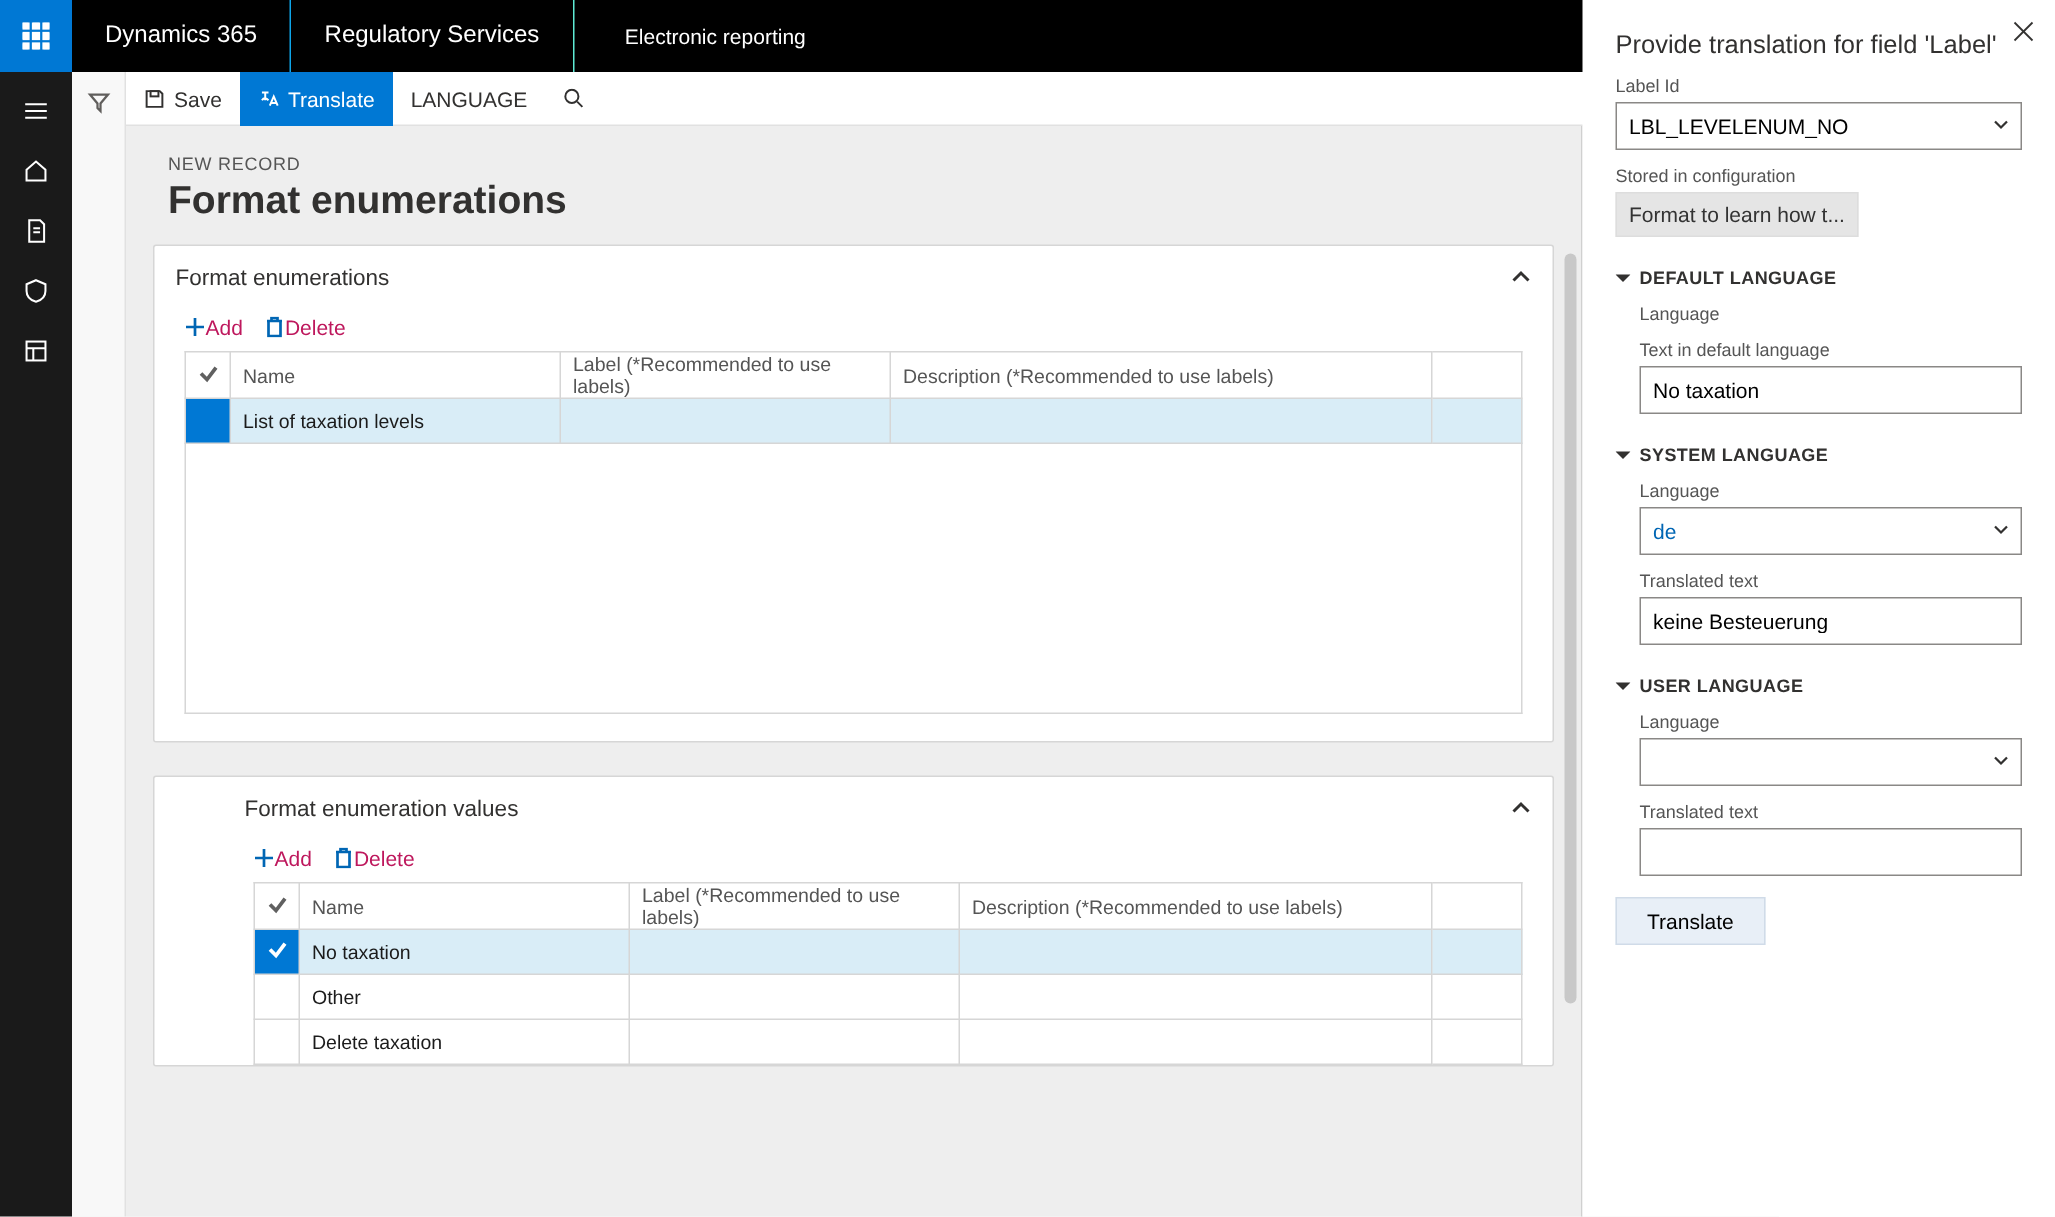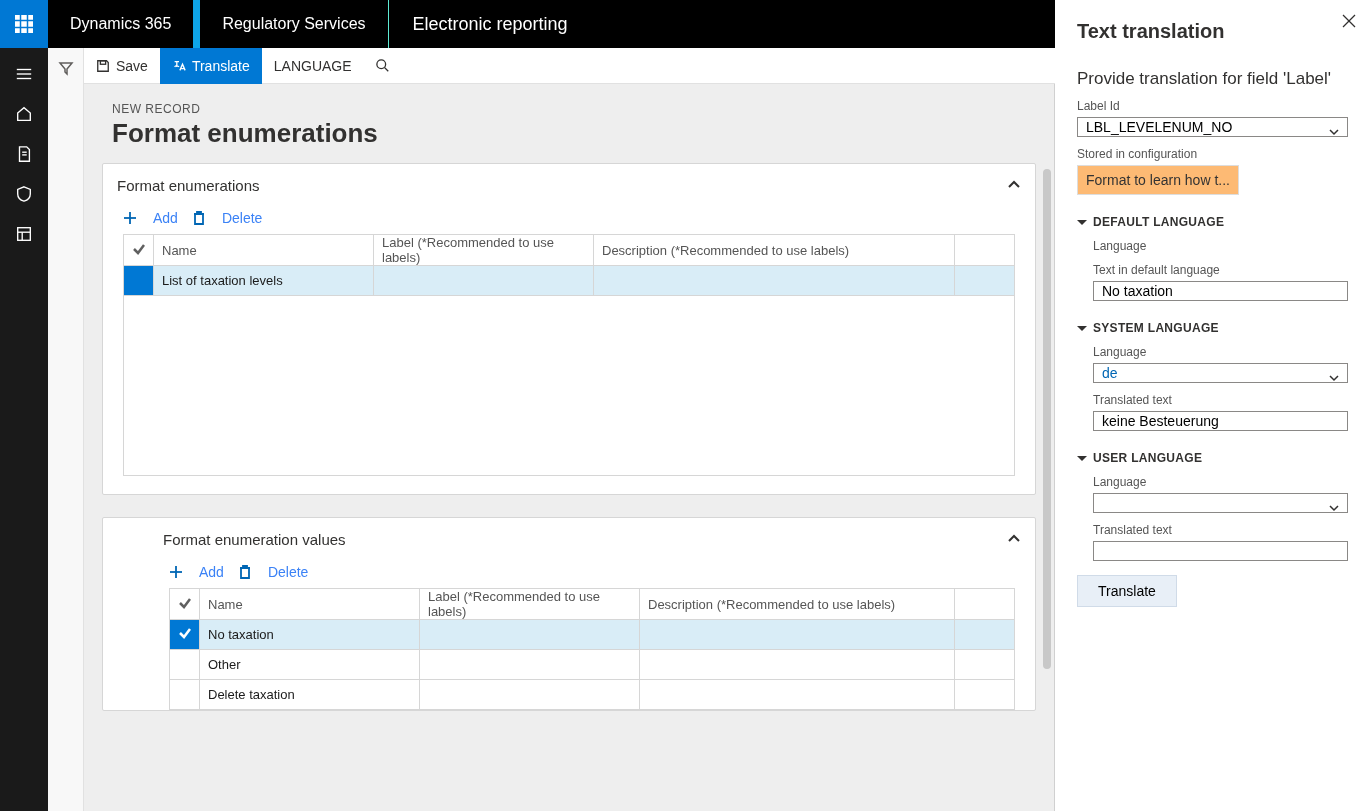--- a/index.html
+++ b/index.html
@@ -2,23 +2,23 @@
 <html><head>
 <meta charset="utf-8">
 <style>
 * { box-sizing: border-box; margin: 0; padding: 0; }
 body { font-family: "Segoe UI", Arial, sans-serif; font-size: 13px; color: #323130; overflow: hidden; width: 1370px; height: 811px; background: #fff; }
 
 
 .topnav { height: 48px; background: #000; color: #fff; display: flex; align-items: center; }
 .waffle { width: 48px; height: 48px; background: #0078d4; display: flex; align-items: center; justify-content: center; }
 .waffle svg { width: 18px; height: 18px; fill: #fff; }
-.brand { padding: 0 22px; font-size: 16px; border-right: 7px solid #0ea5e9; height: 48px; display: flex; align-items: center; }
+.brand { padding: 0 22px; font-size: 16px; border-right: 1px solid #0ea5e9; height: 48px; display: flex; align-items: center; }
 .brand2 { padding: 0 22px; font-size: 16px; border-right: 1px solid #5eead4; height: 48px; display: flex; align-items: center; }
-.module { padding: 0 24px; font-size: 18px; }
+.module { padding: 0 34px; font-size: 14px; }
 .topnav .spacer { flex: 1; }
 .topnav .ent { padding: 0 15px; font-size: 14px; }
 .topnav .icon-btn { width: 44px; height: 48px; display: flex; align-items: center; justify-content: center; cursor: pointer; }
 .topnav svg { width: 18px; height: 18px; stroke: #fff; fill: none; stroke-width: 1.5; }
 .avatar { width: 30px; height: 30px; border-radius: 50%; background: #0078d4; color: #fff; display: flex; align-items: center; justify-content: center; font-size: 12px; margin: 0 10px; }
 
 
 .leftrail { position: absolute; left: 0; top: 48px; bottom: 0; width: 48px; background: #1a1a1a; display: flex; flex-direction: column; align-items: center; padding-top: 6px; gap: 0; }
 .leftrail .rail-btn { width: 48px; height: 40px; display: flex; align-items: center; justify-content: center; cursor: pointer; }
 .leftrail svg { width: 18px; height: 18px; stroke: #fff; fill: none; stroke-width: 1.5; }
@@ -43,43 +43,43 @@
 .content { position: absolute; left: 84px; top: 84px; right: 315px; bottom: 0; background: #eeeeee; overflow: hidden; border-right:1px solid #d0d0d0; }
 .scroll-ind { position:absolute; right:3px; top:85px; width:8px; height:500px; background:#c8c8c8; border-radius:4px;}
 .page-head { padding: 18px 28px 14px; }
 .page-head .crumb { font-size: 12px; color: #555; letter-spacing: .5px; }
 .page-head h1 { font-size: 26px; font-weight: 600; margin-top: 2px; }
 
 .card { background:#fff; margin: 0 18px 22px; border:1px solid #d6d6d6; border-radius:2px; }
 .card-h { height: 42px; display:flex; align-items:center; justify-content:space-between; padding:0 14px; font-size:15px; cursor:pointer; }
 .card-h svg { width:14px;height:14px;stroke:#323130;fill:none;stroke-width:2;}
 .card-tools { display:flex; gap:14px; padding: 4px 20px 8px; }
-.tool { display:flex; align-items:center; gap:16px; color:#3b82f6; cursor:pointer; font-size:14px;}
+.tool { display:flex; align-items:center; gap:0; color:#be185d; cursor:pointer; font-size:14px;}
 .tool svg { width:14px;height:14px;stroke:#0066b4;fill:none;stroke-width:1.8;}
 
 table.grid { border-collapse: collapse; width: calc(100% - 40px); margin: 0 20px 18px; }
 .grid th, .grid td { border:1px solid #d6d6d6; text-align:left; font-weight:400; font-size:13px; height:30px; padding:0 8px; color:#505050;}
 .grid th { background:#fff; color:#555; }
 .grid td { color:#1b1b1b; }
 .grid .chkcol { width:30px; text-align:center; padding:0;}
 .grid tr.sel td { background:#d9edf7; }
 .grid tr.sel .chkcol { background:#0078d4; }
 .grid tr.sel .chkcol svg, .grid th.chkcol svg { width:14px;height:14px;stroke:#fff;fill:none;stroke-width:2.5;}
 .grid th.chkcol svg { stroke:#606060; }
 .grid-body-space { height: 180px; border:1px solid #d6d6d6; border-top:none; margin:-18px 20px 18px;}
 
 
 .panel { position:absolute; right:0; top:0; bottom:0; width:315px; background:#fff; padding: 20px 22px 16px; overflow:auto; }
 .panel .close { position:absolute; top:14px; right:14px; cursor:pointer; }
 .panel .close svg { width:14px;height:14px;stroke:#323130;fill:none;stroke-width:1.2;}
 .panel h2 { font-size:20px; font-weight:600; margin-bottom: 26px; }
 .panel .sub { font-size:17px; margin-bottom: 0; font-weight:400; }
 .panel label.f { display:block; font-size:12px; color:#555; margin-bottom:4px; margin-top:10px;}
-.panel .inp { width:100%; height:20px; border:1px solid #8a8886; padding:0 8px; font-size:14px; font-family:inherit; background:#fff; }
-.panel .inp.ro { background:#fdba74; border:1px solid #ddd; color:#333; width:auto; display:inline-block; padding:6px 8px; height:auto;}
+.panel .inp { width:100%; height:32px; border:1px solid #8a8886; padding:0 8px; font-size:14px; font-family:inherit; background:#fff; }
+.panel .inp.ro { background:#e5e5e5; border:1px solid #ddd; color:#333; width:auto; display:inline-block; padding:6px 8px; height:auto;}
 .panel .sel { position:relative; }
 .panel .sel svg { position:absolute; right:8px; top:9px; width:12px;height:12px;stroke:#323130;fill:none;stroke-width:1.5; pointer-events:none;}
 .panel .link-val { color:#0066b4; background:#f3f2f1; padding:6px 10px; display:inline-block; width:100%; font-size:14px;}
 .section-h { display:flex; align-items:center; gap:6px; margin-top:20px; margin-bottom:4px; font-size:12px; font-weight:600; letter-spacing:.3px;}
 .section-h svg{width:10px;height:10px;fill:#323130;}
 .translate-btn { background:#e8eff7; border:1px solid #d0dbe8; padding:7px 20px; font-size:14px; cursor:pointer; margin-top:14px; font-family:inherit;}
 </style>
 </head>
 <body>
 
@@ -351,21 +351,20 @@
     </tbody>
       </table>
   </div>
 </div>
 
 <div class="panel">
   <div class="close"><svg viewBox="0 0 14 14">
         <line x1="1" y1="1" x2="13" y2="13"></line>
         <line x1="13" y1="1" x2="1" y2="13"></line>
       </svg></div>
-  <h2>Text translation</h2>
   <div class="sub">Provide translation for field 'Label'</div>
 
   <label class="f">Label Id</label>
   <div class="sel">
     <input class="inp" value="LBL_LEVELENUM_NO" style="">
     <svg viewBox="0 0 12 12">
         <path d="M2 4 L6 8 L10 4"></path>
       </svg>
   </div>
 

